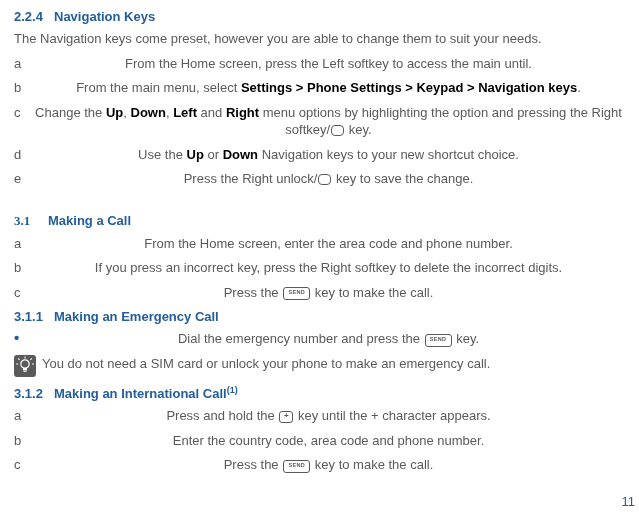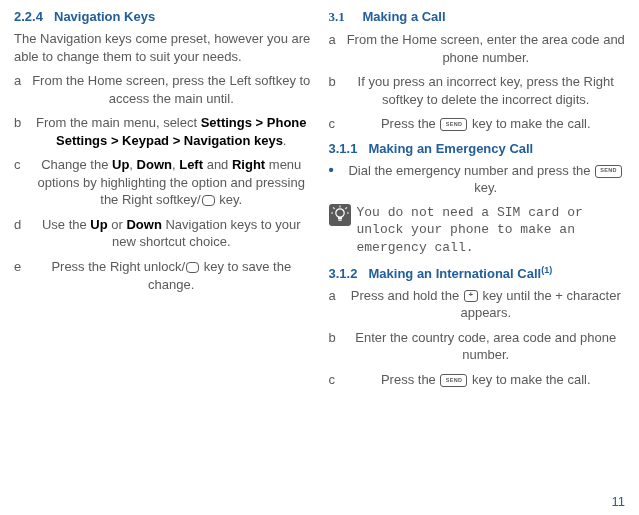--- a/index.html
+++ b/index.html
@@ -9,20 +9,21 @@
       color: #5a5a5a;
       background: #fff;
       width: 639px;
       height: 515px;
       position: relative;
       padding: 9px 14px 0 14px;
     }
     .columns {
       display: flex;
       gap: 18px;
+      flex-direction: column;
     }
     .col {
       flex: 1;
       min-width: 0;
     }
     .section-num {
       display: inline-block;
       min-width: 40px;
     }
     .sub-num {
@@ -74,21 +75,20 @@
       flex: 0 0 18px;
       font-weight: bold;
       color: #225d9c;
       font-size: 15px;
       line-height: 1.1;
     }
     .tip {
       display: flex;
       margin-bottom: 7px;
       line-height: 1.35;
-      font-family: Liberation Mono, monospace;
     }
     .tip .tip-icon {
       flex: 0 0 28px;
     }
     .tip .body {
       flex: 1;
     }
     .key-send {
       display: inline-block;
       vertical-align: middle;
@@ -143,21 +143,21 @@
       width: 22px;
       height: 22px;
       background: #5a5a5a;
       border-radius: 3px;
       position: relative;
     }
     .b { font-weight: bold; color: #000000; }
     .pagenum {
       position: absolute;
       bottom: 6px;
-      right: 14px;
+      right: 4px;
       color: #225d9c;
       font-size: 13px;
     }
     sup { font-size: 9px; vertical-align: super; }
   </style>
 </head>
 <body>
 
 <div class="columns">
 

